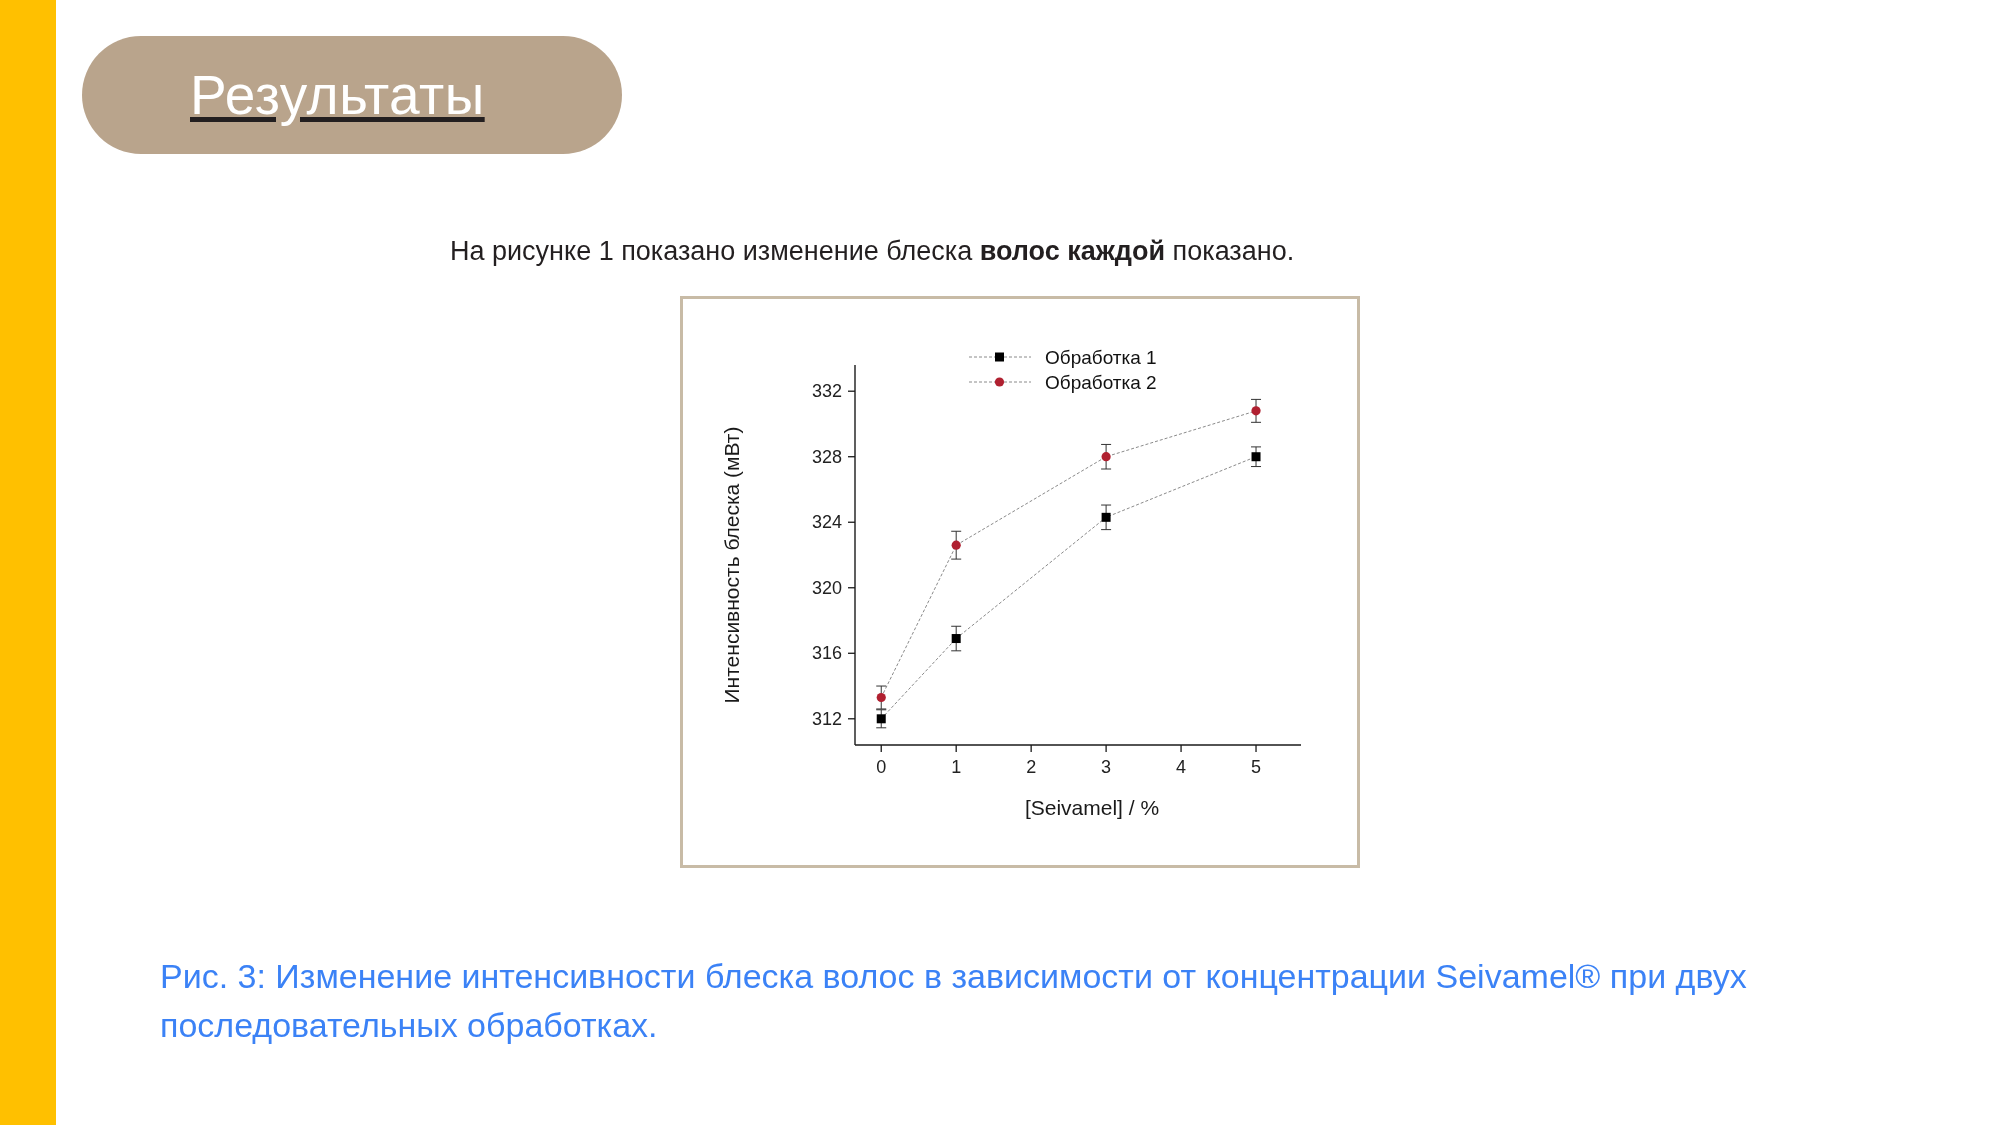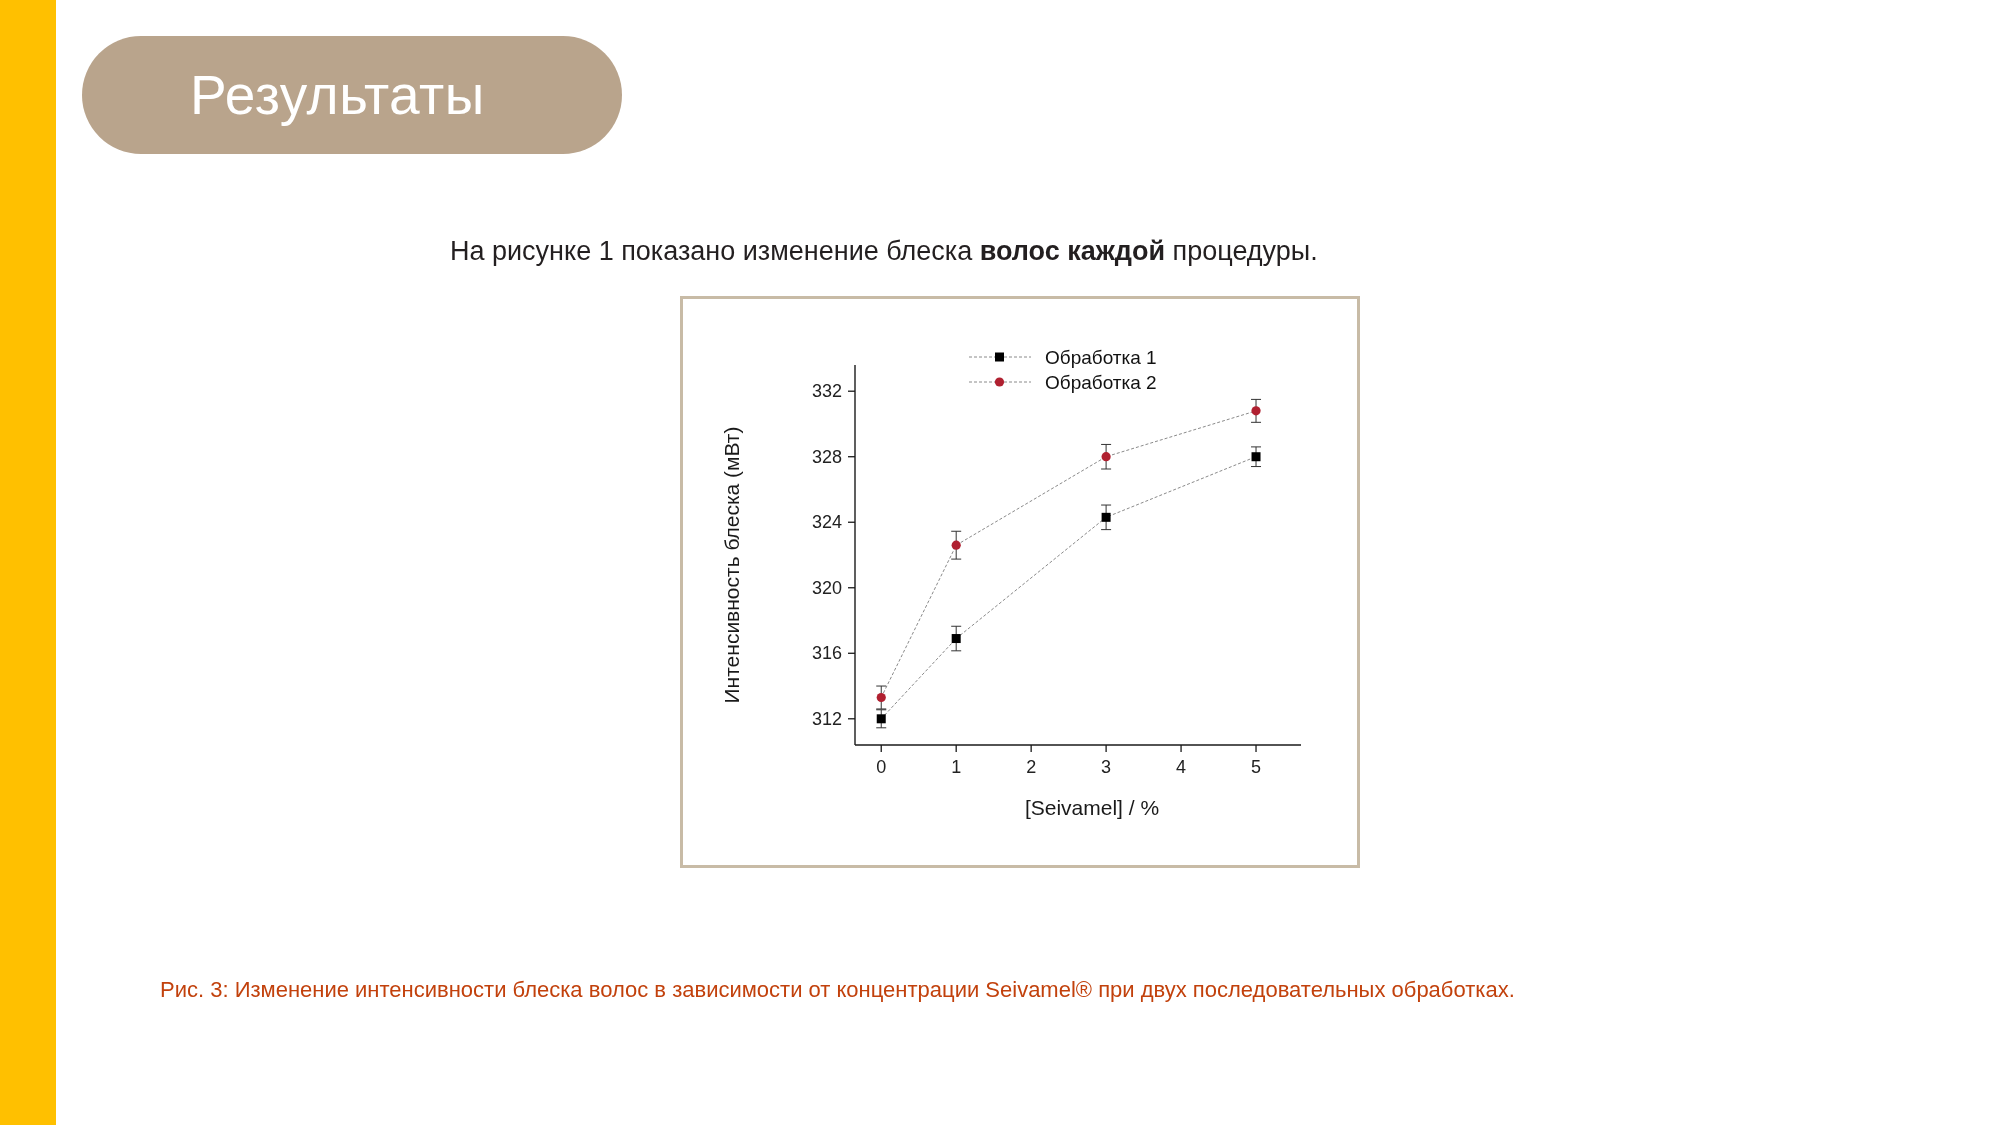--- a/index.html
+++ b/index.html
@@ -40,20 +40,21 @@
     left: 82px;
     top: 36px;
     width: 540px;
     height: 118px;
     background: #B9A48C;
     border-radius: 59px;
     display: flex;
     align-items: center;
     box-sizing: border-box;
     padding-left: 108px;
+    text-decoration: underline;
   }
   .title-pill-text {
     color: #ffffff;
     font-size: 55px;
     letter-spacing: 0.5px;
     line-height: 1;
     white-space: nowrap;
   }
 
   
@@ -84,38 +85,37 @@
     position: absolute;
     inset: 0;
   }
 
   
   .caption {
     position: absolute;
     left: 160px;
     top: 952px;
     width: 1680px;
-    font-size: 22px;
+    font-size: 34px;
     line-height: 1.45;
-    color: #c2410c;
-    margin-top: 22px;
+    color: #3b82f6;
   }
 </style>
 </head>
 <body>
 
 <div class="left-bar-yellow"></div>
 <div class="left-bar-white"></div>
 
 <div class="title-pill">
   <span class="title-pill-text">Результаты</span>
 </div>
 
 <div class="intro-line">
-  <span>На рисунке 1 показано изменение блеска </span><span class="bold">волос каждой</span><span> процедуры.</span>
+  <span>На рисунке 1 показано изменение блеска </span><span class="bold">волос каждой</span><span> показано.</span>
 </div>
 
 <div class="figure-frame">
   <div class="chart-area">
     <svg id="chart-svg" width="674" height="566" viewBox="0 0 674 566">
         <line x1="172" y1="446" x2="618" y2="446" stroke="#1a1a1a" stroke-width="1.4"></line>
         <line x1="172" y1="446" x2="172" y2="66" stroke="#1a1a1a" stroke-width="1.4"></line>
         <line x1="172" y1="419.79310344827553" x2="165" y2="419.79310344827553" stroke="#1a1a1a" stroke-width="1.3"></line>
         <text x="159" y="425.79310344827553" text-anchor="end" font-size="18" fill="#222" font-family="&quot;Liberation Sans&quot;, sans-serif">312</text>
         <line x1="172" y1="354.27586206896535" x2="165" y2="354.27586206896535" stroke="#1a1a1a" stroke-width="1.3"></line>

